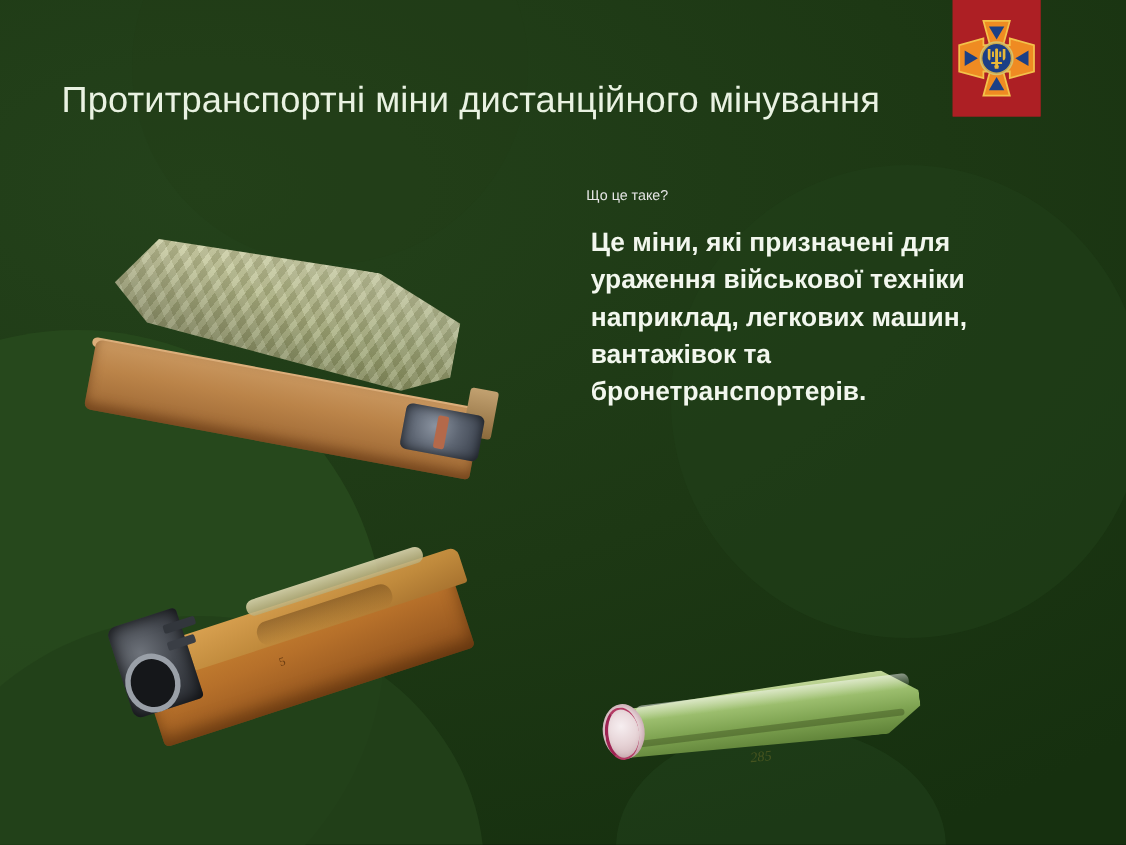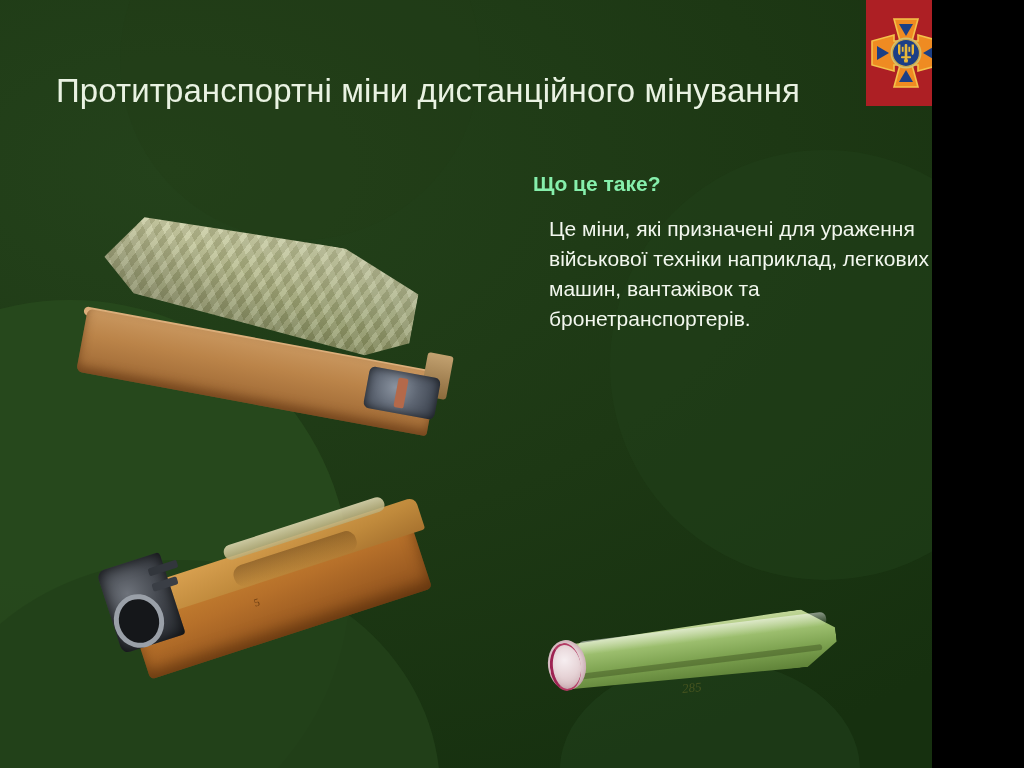--- a/index.html
+++ b/index.html
@@ -3,21 +3,21 @@
 <meta charset="utf-8">
 <title>Slide</title>
 <style>
   html, body {
     margin: 0;
     padding: 0;
     background: #000;
   }
   #slide {
     position: relative;
-    width: 932px;
+    width: 1024px;
     height: 768px;
     overflow: hidden;
     background: #1d3814;
     font-family: "Liberation Sans", sans-serif;
     -webkit-font-smoothing: antialiased;
   }
 
   
   .bg-layer {
     position: absolute;
@@ -91,32 +91,32 @@
   #logo svg { display: block; }
 
   
   #textcol {
     position: absolute;
     left: 533px;
     top: 170px;
     width: 420px;
   }
   #heading {
-    color: #86efac;
-    font-size: 21px;
-    font-weight: bold;
+    color: #e5e5e5;
+    font-size: 13px;
+    font-weight: normal;
     line-height: 1.3;
     margin: 0 0 17px 0;
   }
   .para {
     color: #f2f7ee;
-    font-size: 21px;
+    font-size: 24px;
     line-height: 1.42;
-    font-weight: 400;
-    margin: 16px;
+    font-weight: 700;
+    margin: 4px;
   }
   .para + .para { margin-top: 30px; }
 
   
   #photo1 {
     position: absolute;
     left: 78px;
     top: 196px;
     width: 382px;
     height: 248px;

